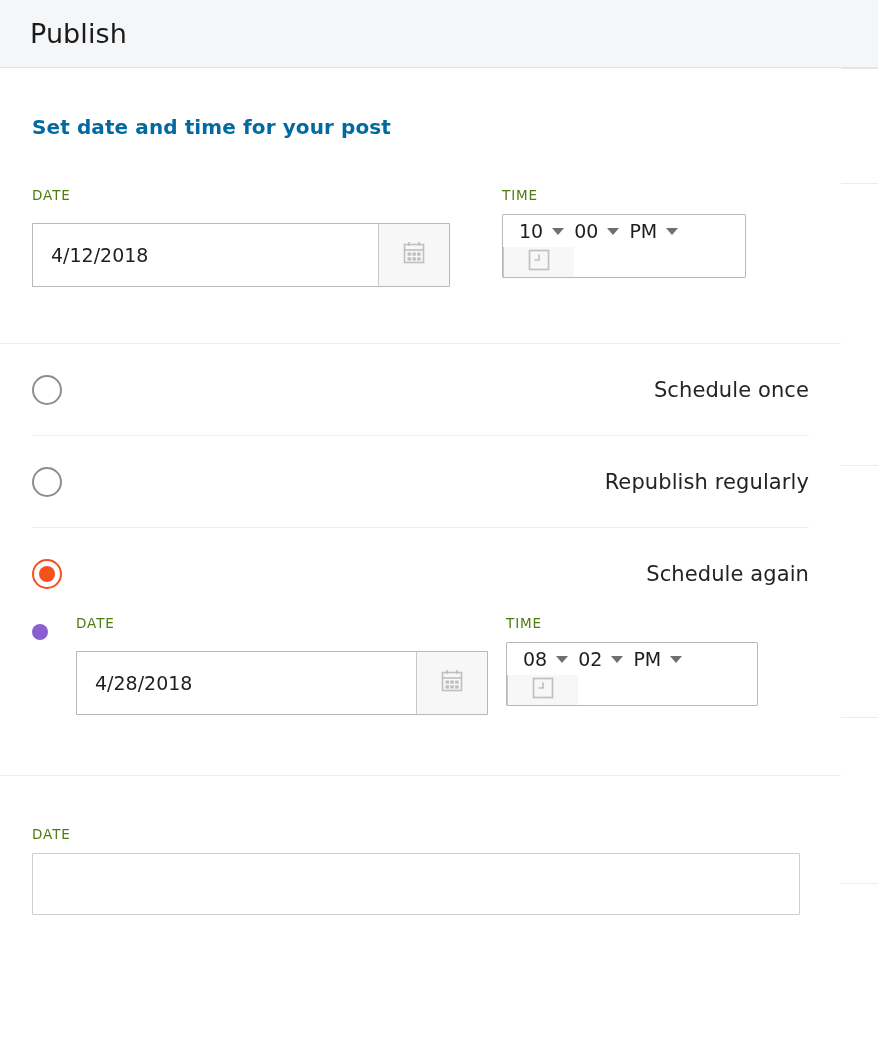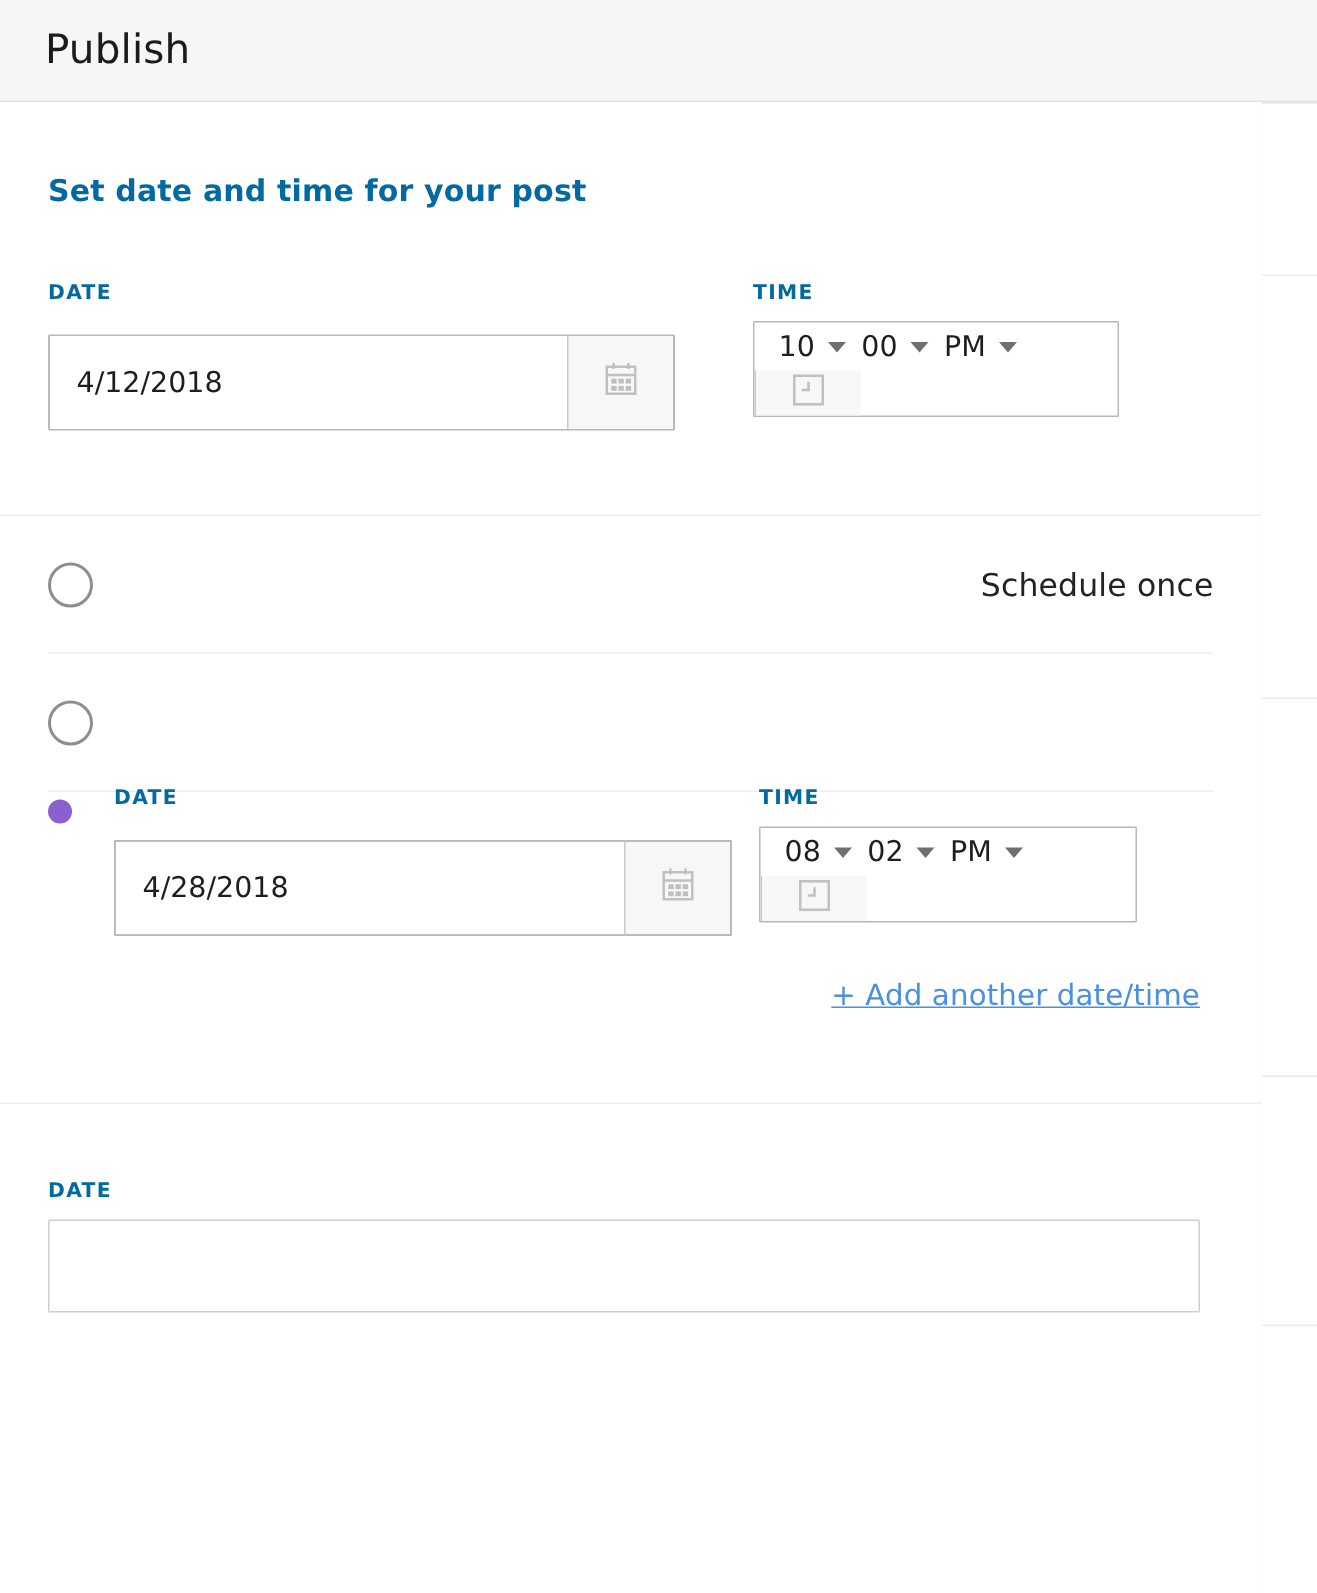--- a/index.html
+++ b/index.html
@@ -99,24 +99,24 @@
   .block-heading {
     font-size: 20px;
     font-weight: bold;
     color: #0369a1;
     margin: 0 0 48px 0;
     letter-spacing: 0.1px;
   }
 
   .field-label {
     font-size: 13.5px;
-    color: #0369a1;
+    color: #4d7c0f;
     letter-spacing: 0.9px;
     margin-bottom: 11px;
-    font-weight: 700;
+    font-weight: 400;
   }
 
   
   .field-row {
     display: flex;
     align-items: flex-start;
   }
   .field-date-col { width: 418px; }
   .field-gap { width: 52px; }
   .field-time-col { width: 244px; }
@@ -370,24 +370,29 @@
 
     <div class="radio-row">
       <span class="radio"></span>
       <span class="radio-label">Schedule once</span>
     </div>
 
     <div class="section-divider-inset"></div>
 
     <div class="radio-row">
       <span class="radio"></span>
+      <span class="radio-label">Republish regularly</span>
     </div>
 
     <div class="section-divider-inset"></div>
 
+    <div class="radio-row">
+      <span class="radio checked"></span>
+      <span class="radio-label">Schedule again</span>
+    </div>
 
     <div class="occurrence">
       <span class="dot"></span>
       <div class="occ-fields">
 
         <div class="occ-date-col">
           <div class="field-label">DATE</div>
           <div class="input-group">
             <input class="text-part" type="text" value="4/28/2018" style="">
             <div class="icon-btn">
@@ -429,23 +434,20 @@
                   <polyline points="8.5,13 13,13 13,7.5" fill="none" stroke="#c0c0c0" stroke-width="1.7"></polyline>
                 </svg>
               </span>
             </div>
           </div>
         </div>
 
       </div>
     </div>
 
-    <div class="add-link-wrap">
-      <span class="add-link">+ Add another date/time</span>
-    </div>
 
     <div style="height:28px;"></div>
   </div>
 
   <div class="section-divider"></div>
 
   <div class="sec-tags">
     <div class="field-label">DATE</div>
     <input class="tags-input" type="text" placeholder="" style="">
   </div>

